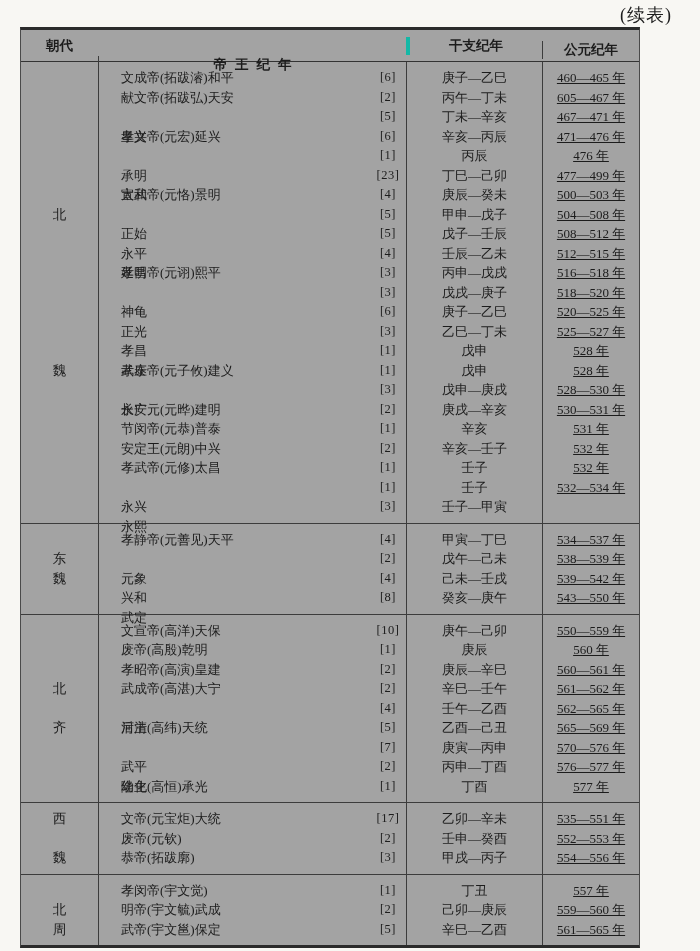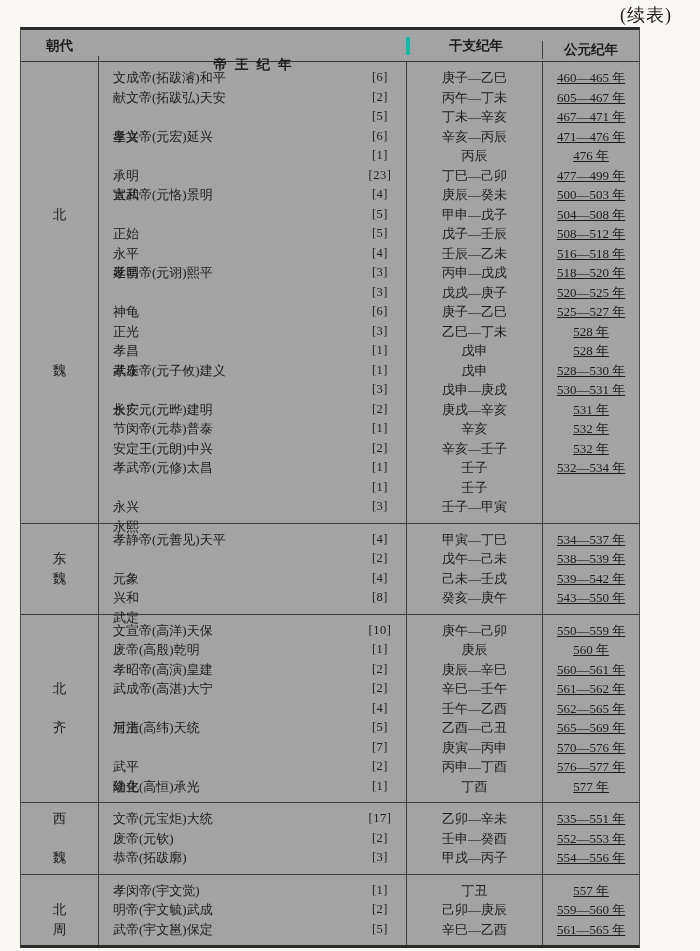--- a/index.html
+++ b/index.html
@@ -31,21 +31,21 @@
     font-family:"Liberation Sans","DejaVu Sans",sans-serif;
     font-weight:bold;font-size:13.5px;
   }
   .hdr>div{text-align:center;box-sizing:border-box;}
   .h-dyn{width:77px;}
   .h-name{width:308px;border-left:1px solid #3c3c3c;letter-spacing:8px;text-indent:8px;margin-top:39px;}
   .h-gz{width:136px;border-left:4px solid #14b8a6;}
   .h-gy{flex:1;border-left:1px solid #3c3c3c;margin-top:8px;}
   .section{display:flex;border-bottom:1px solid #3c3c3c;}
   .section:last-child{border-bottom:none;}
-  .col{box-sizing:border-box;padding:6px 4px;}
+  .col{box-sizing:border-box;padding:6px 12px;}
   .c-dyn{width:77px;}
   .c-name{width:308px;border-left:1px solid #3c3c3c;}
   .c-gz{width:136px;border-left:1px solid #3c3c3c;}
   .c-gy{flex:1;border-left:1px solid #3c3c3c;text-decoration:underline;}
   .r{
     height:19.5px;line-height:19.5px;
     font-size:13px;white-space:nowrap;overflow:visible;
   }
   .c-dyn .r{text-align:center;font-size:13.5px;}
   .c-name .r{position:relative;padding-left:10px;}
@@ -241,20 +241,21 @@
           <div class="col c-gy">
             <div class="r">460—465 年</div>
             <div class="r">605—467 年</div>
             <div class="r">467—471 年</div>
             <div class="r">471—476 年</div>
             <div class="r">476 年</div>
             <div class="r">477—499 年</div>
             <div class="r">500—503 年</div>
             <div class="r">504—508 年</div>
             <div class="r">508—512 年</div>
+            <div class="r">512—515 年</div>
             <div class="r">516—518 年</div>
             <div class="r">518—520 年</div>
             <div class="r">520—525 年</div>
             <div class="r">525—527 年</div>
             <div class="r">528 年</div>
             <div class="r">528 年</div>
             <div class="r">528—530 年</div>
             <div class="r">530—531 年</div>
             <div class="r">531 年</div>
             <div class="r">532 年</div>

